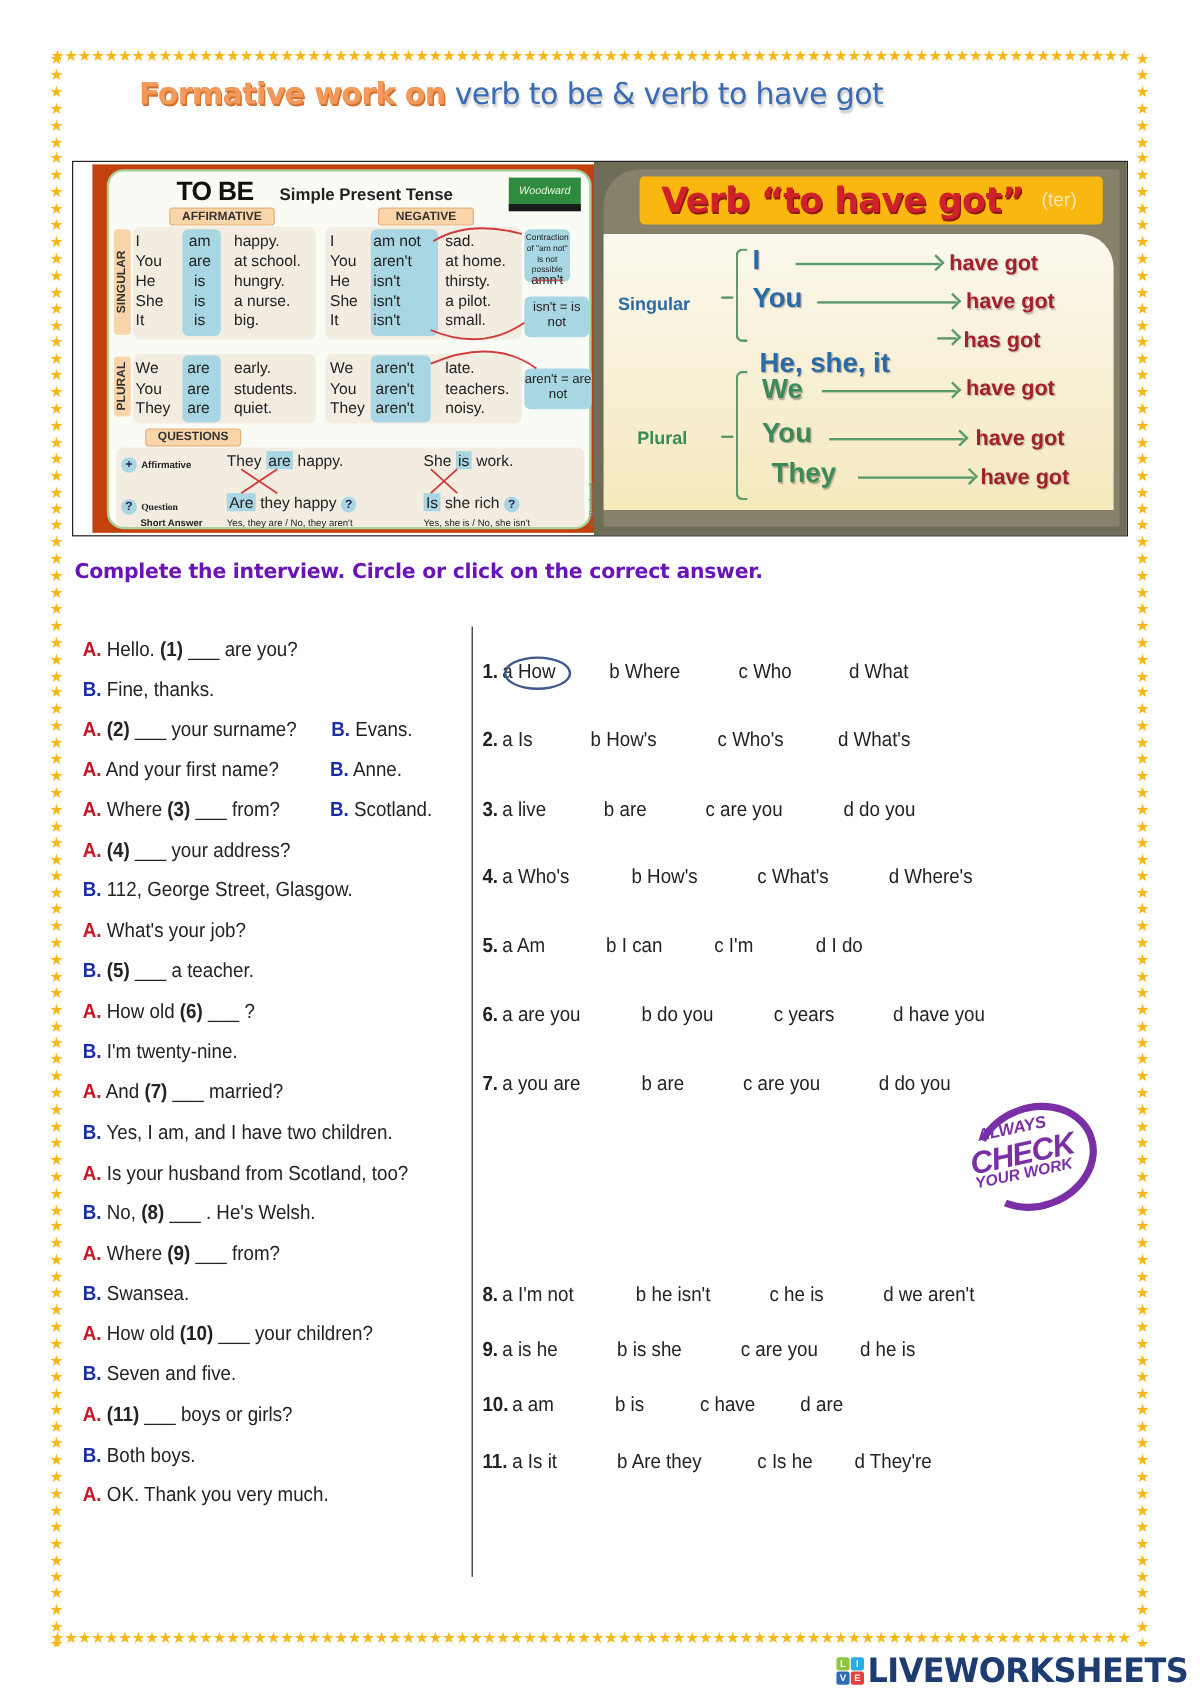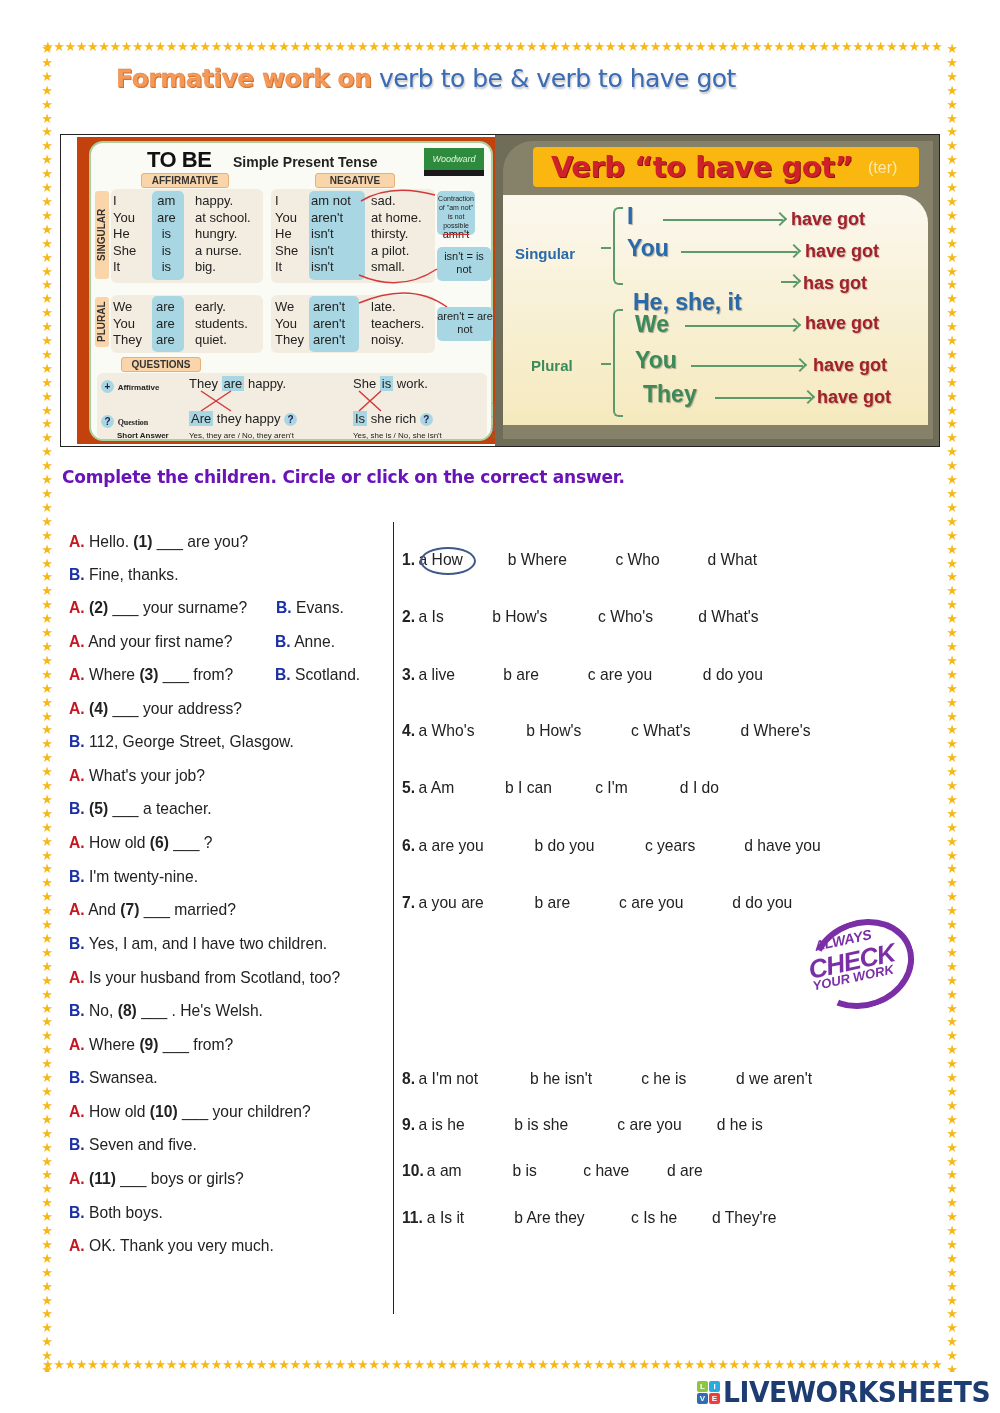--- a/index.html
+++ b/index.html
@@ -241,21 +241,21 @@
       <div class="hg-pron" style="left:132px; top:152px; color:#3c8a5a;">You</div>
       <div class="arrow" style="left:188px; top:170px; width:112px;"></div>
       <div class="hg-verb" style="left:310px; top:160px;">have got</div>
       <div class="hg-pron" style="left:140px; top:186px; color:#3c8a5a;">They</div>
       <div class="arrow" style="left:212px; top:202px; width:96px;"></div>
       <div class="hg-verb" style="left:314px; top:192px;">have got</div>
     </div>
   </div>
 </div>
 
-<div class="instruction">Complete the children. Circle or click on the correct answer.</div>
+<div class="instruction">Complete the interview. Circle or click on the correct answer.</div>
 
 <div id="dialogue">
     <div class="dlg-line" style="top: 532px;"><span class="sp-a">A.</span> <span>Hello. </span><span class="num">(1)</span><span> ___ are you?</span></div>
     <div class="dlg-line" style="top: 565px;"><span class="sp-b">B.</span> <span>Fine, thanks.</span><span></span></div>
     <div class="dlg-line" style="top: 598px;"><span class="sp-a">A.</span> <span></span><span class="num">(2)</span><span> ___ your surname?</span></div>
     <div class="dlg-line" style="top: 598px; left: 276px;"><span class="sp-b">B.</span> <span>Evans.</span></div>
     <div class="dlg-line" style="top: 632px;"><span class="sp-a">A.</span> <span>And your first name?</span><span></span></div>
     <div class="dlg-line" style="top: 632px; left: 275px;"><span class="sp-b">B.</span> <span>Anne.</span></div>
     <div class="dlg-line" style="top: 665px;"><span class="sp-a">A.</span> <span>Where </span><span class="num">(3)</span><span> ___ from?</span></div>
     <div class="dlg-line" style="top: 665px; left: 275px;"><span class="sp-b">B.</span> <span>Scotland.</span></div>

